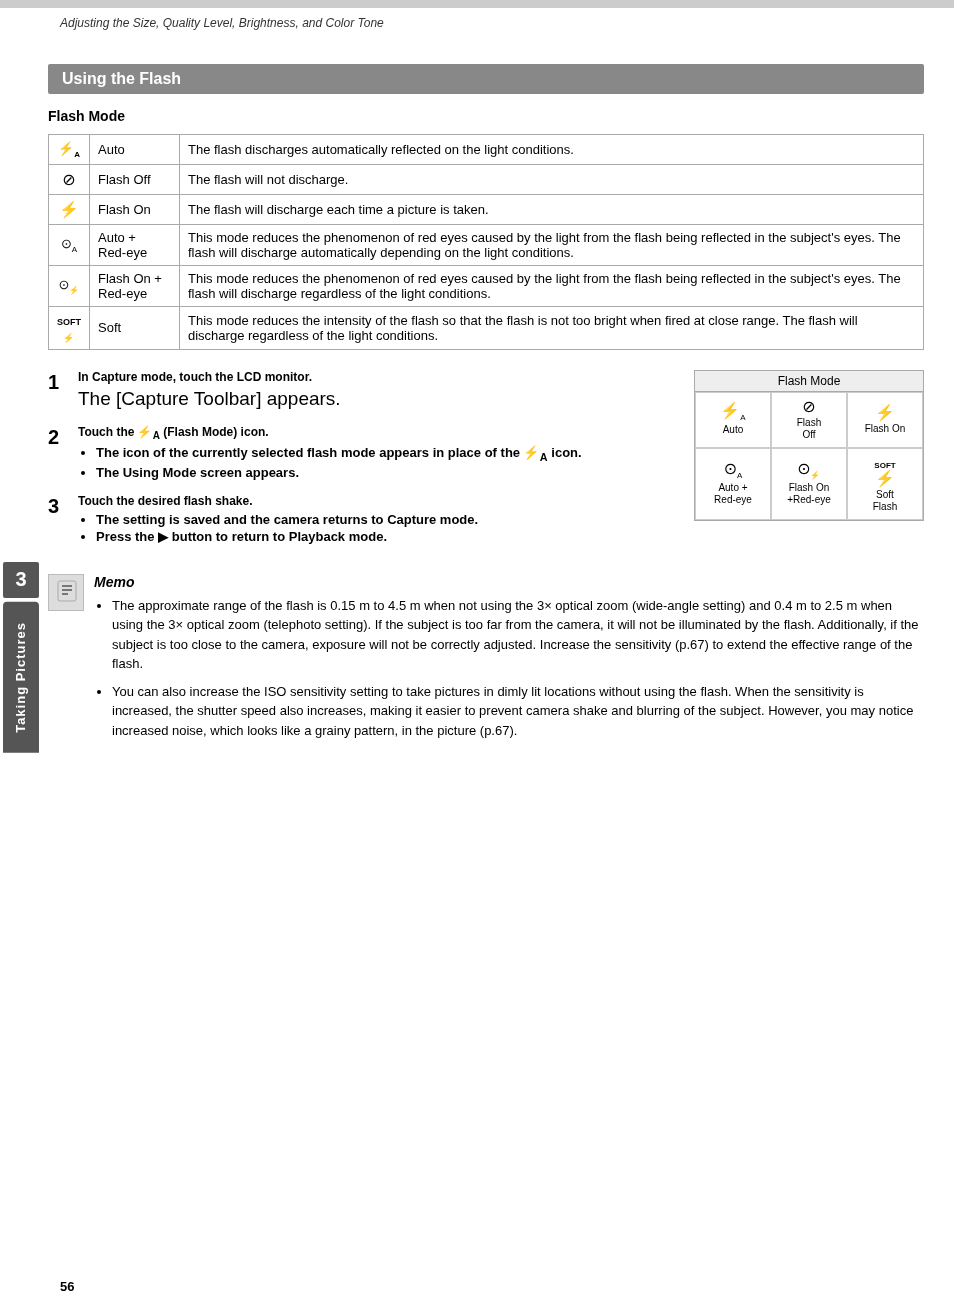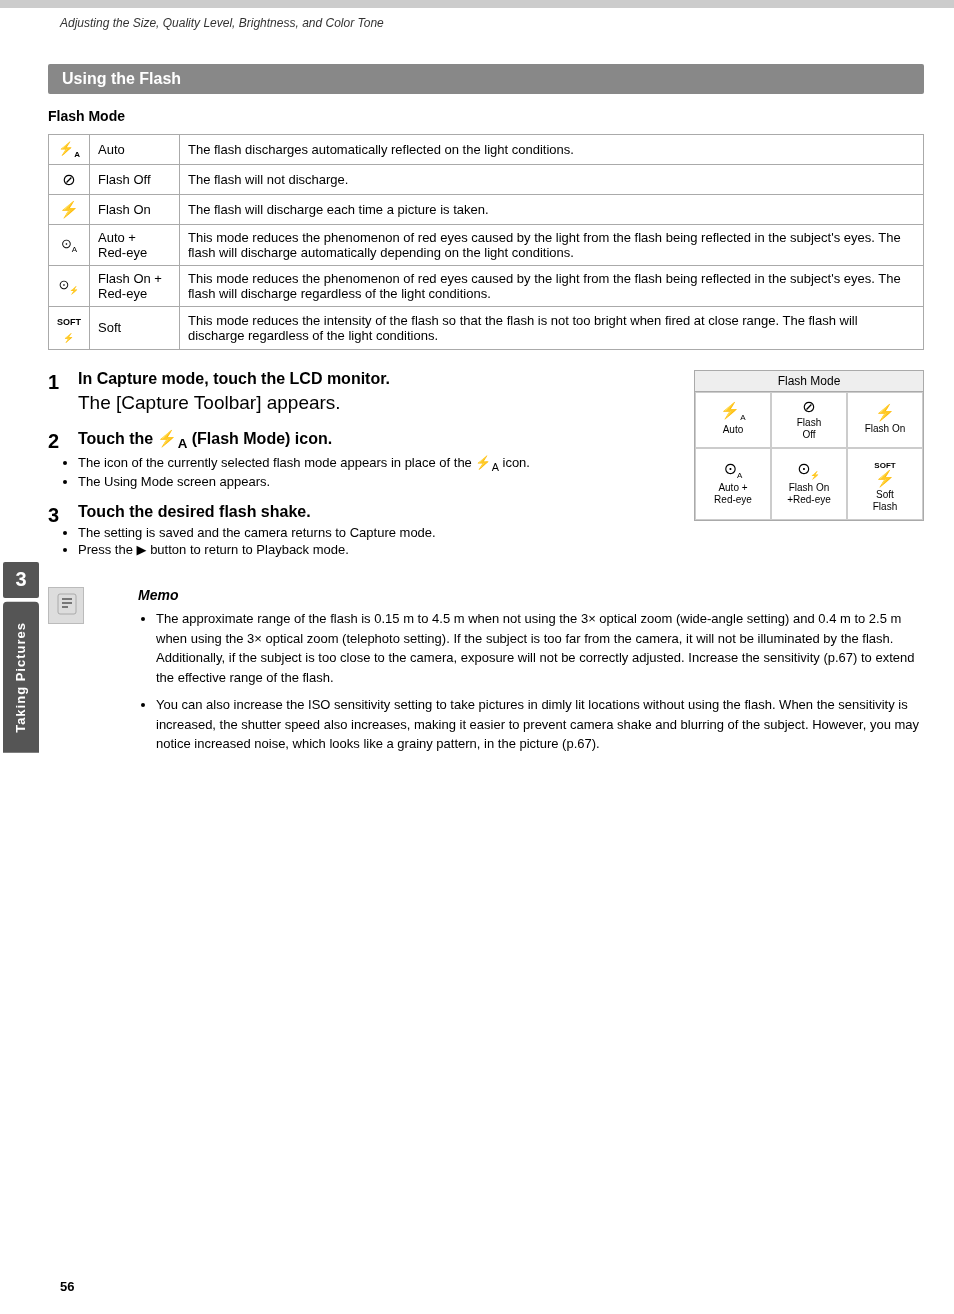--- a/index.html
+++ b/index.html
@@ -139,33 +139,35 @@
       min-width: 24px;
       margin-right: 6px;
       line-height: 1.2;
     }
 
     .step-content {
       flex: 1;
     }
 
     .step-title {
-      font-size: 16px;
+      font-size: 12px;
       font-weight: bold;
       margin-bottom: 4px;
     }
 
     .step-detail {
       font-size: 19px;
       margin-bottom: 3px;
     }
 
     .step-bullets {
       list-style: disc;
-      font-size: 13px;
+      margin-left: 18px;
+      font-size: 13px;
+      font-weight: bold;
     }
 
     .step-bullets li {
       margin-bottom: 2px;
     }
 
     
     .steps-with-image {
       display: flex;
       align-items: flex-start;
@@ -219,21 +221,20 @@
       font-size: 10px;
       line-height: 1.2;
     }
 
     
     .memo-box {
       display: flex;
       align-items: flex-start;
       margin-top: 16px;
       margin-bottom: 10px;
-      gap: 44px;
     }
 
     .memo-icon {
       background: #ddd;
       border: 1px solid #bbb;
       padding: 4px 6px;
       font-size: 12px;
       margin-right: 10px;
       min-width: 36px;
       text-align: center;

